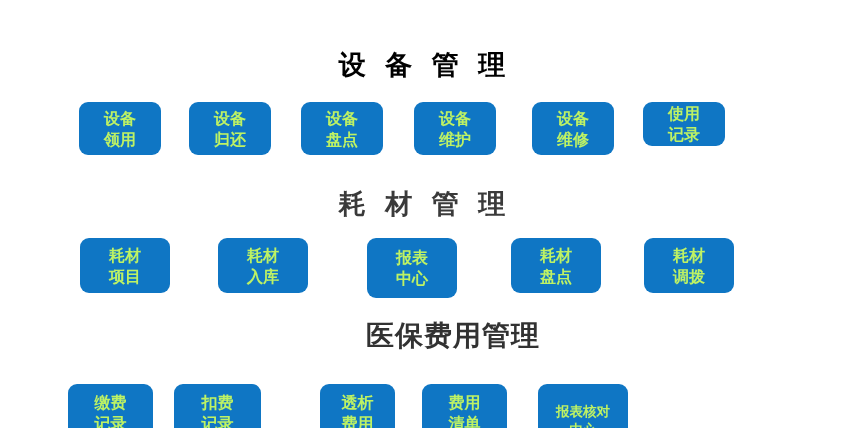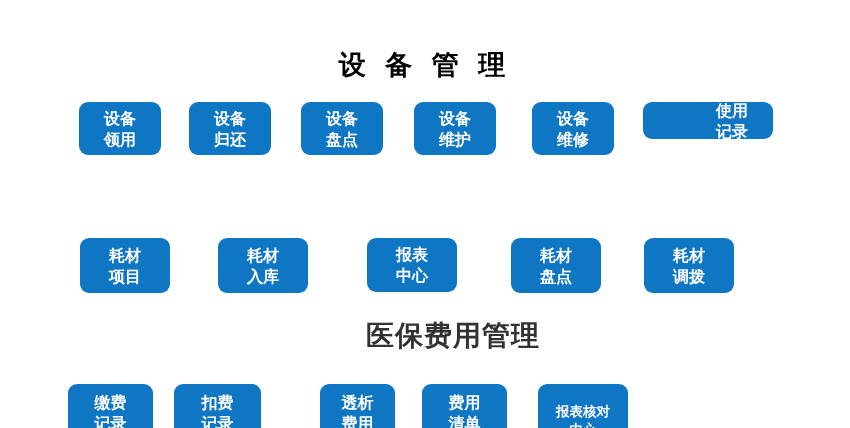--- a/index.html
+++ b/index.html
@@ -21,21 +21,21 @@
     font-weight: bold;
     line-height: 1.1;
     white-space: pre;
   }
   .t1 { top: 23px;  font-size: 27px; letter-spacing: 6px; color: #000000; }
   .t2 { top: 162px; font-size: 27px; letter-spacing: 6px; color: #3a3a3a; }
   .t3 { top: 293px; font-size: 28px; letter-spacing: 1px; color: #323232; padding-left: 28px; }
   .btn {
     position: absolute;
     background: var(--accent, #0f76c4);
-    color: #ffffff;
+    color: #bef264;
     font-weight: bold;
     font-size: 16px;
     line-height: 21px;
     border-radius: 9px;
     display: flex;
     align-items: center;
     justify-content: center;
     text-align: center;
     white-space: pre-line;
     cursor: pointer;
@@ -52,28 +52,29 @@
   <div class="btn" style="left:79px;  top:74px; width:82px; height:53px;">设备
 领用</div>
   <div class="btn" style="left:189px; top:74px; width:82px; height:53px;">设备
 归还</div>
   <div class="btn" style="left:301px; top:74px; width:82px; height:53px;">设备
 盘点</div>
   <div class="btn" style="left:414px; top:74px; width:82px; height:53px;">设备
 维护</div>
   <div class="btn" style="left:532px; top:74px; width:82px; height:53px;">设备
 维修</div>
-  <div class="btn" style="left:643px; top:74px; width:82px; height:37px;padding-left:48px;">使用
+  <div class="btn" style="left:643px; top:74px; width:82px; height:44px;">使用
 记录</div>
 
+  <h2 class="section-title t2">耗 材 管 理</h2>
   <div class="btn" style="left:80px;  top:210px; width:90px; height:55px;">耗材
 项目</div>
   <div class="btn" style="left:218px; top:210px; width:90px; height:55px;">耗材
 入库</div>
-  <div class="btn" style="left:367px; top:210px; width:90px; height:54px;">报表
+  <div class="btn" style="left:367px; top:210px; width:90px; height:60px;">报表
 中心</div>
   <div class="btn" style="left:511px; top:210px; width:90px; height:55px;">耗材
 盘点</div>
   <div class="btn" style="left:644px; top:210px; width:90px; height:55px;">耗材
 调拨</div>
 
   <h2 class="section-title t3">医保费用管理</h2>
   <div class="btn" style="left:68px;  top:356px; width:85px; height:58px;">缴费
 记录</div>
   <div class="btn" style="left:174px; top:356px; width:87px; height:58px;">扣费

